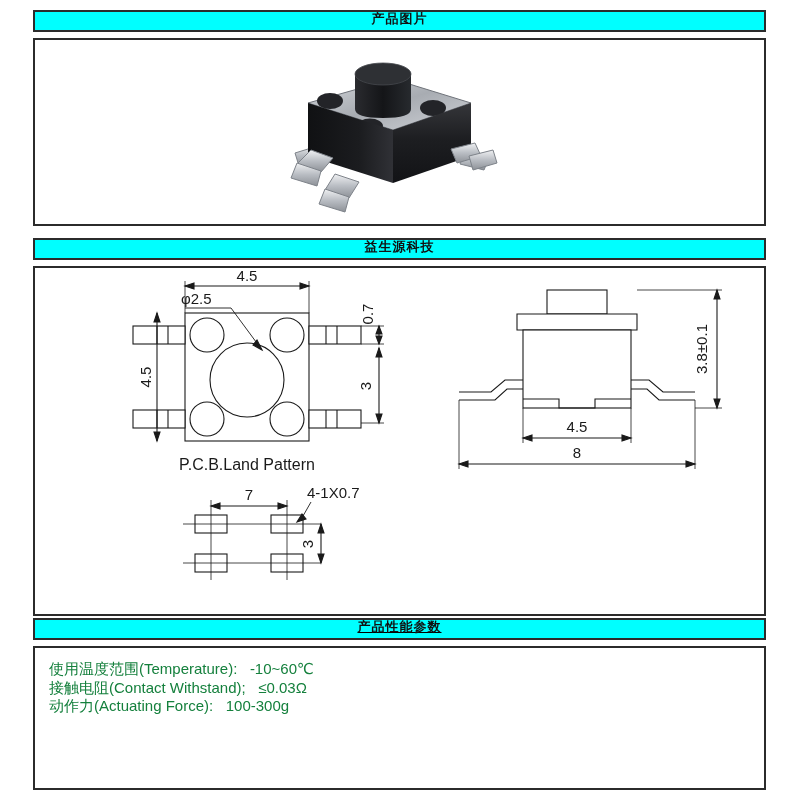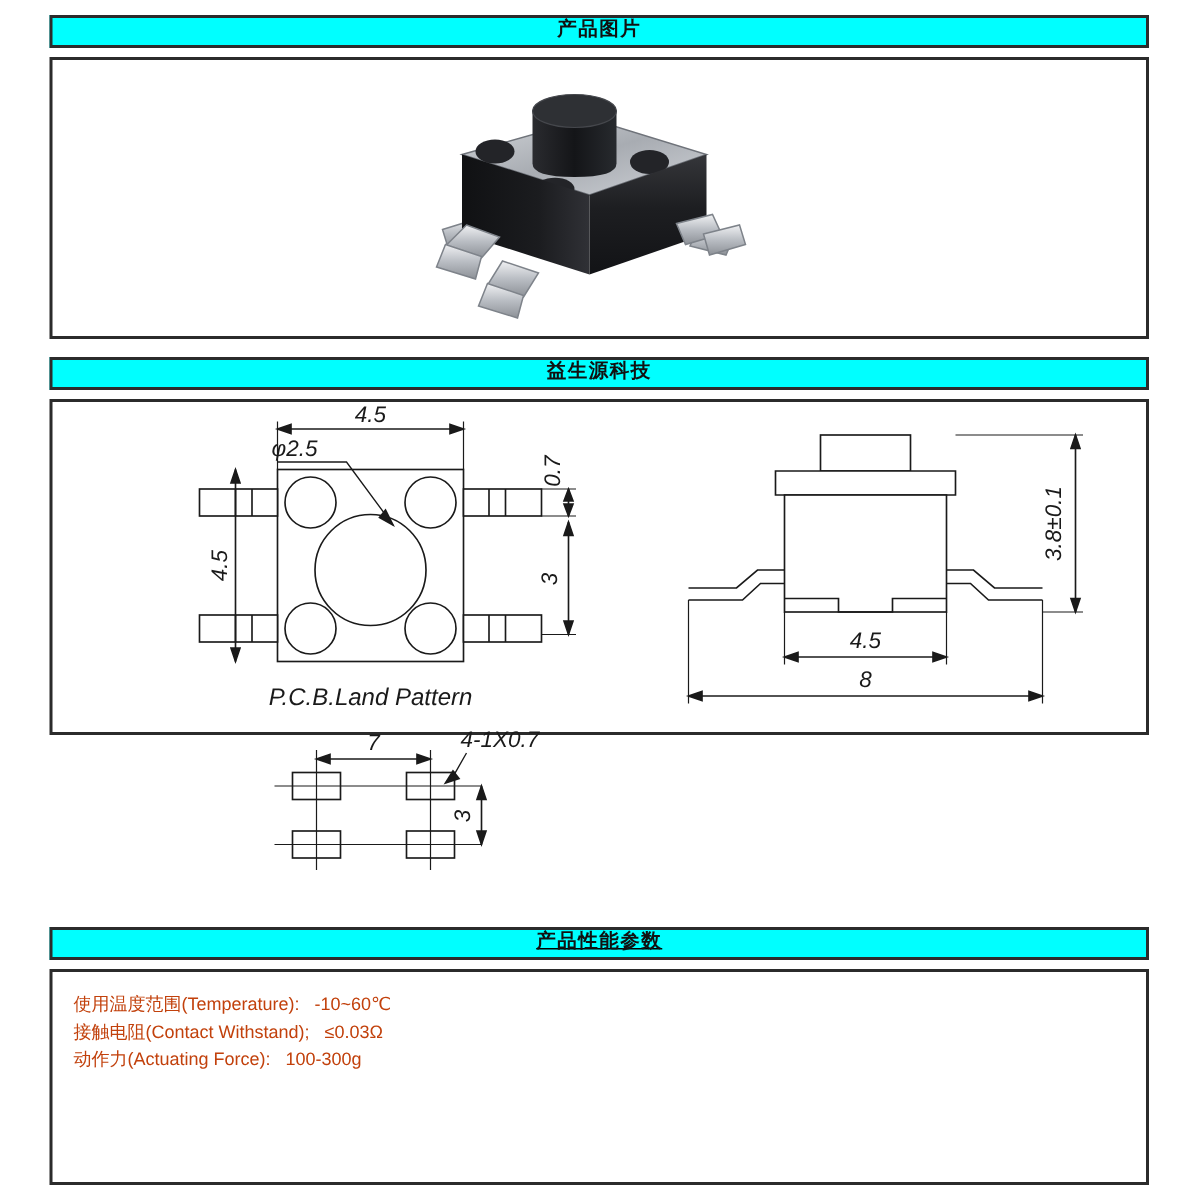--- a/index.html
+++ b/index.html
@@ -33,41 +33,41 @@
     position: absolute;
     left: 33px; width: 733px;
     background: #ffffff;
     border: 2px solid #2b2b2b;
   }
 
   #panel-photo { top: 38px; height: 188px; }
   #bar-photo   { top: 10px; }
 
   #bar-drawing  { top: 238px; }
-  #panel-drawing{ top: 266px; height: 224px; font-style: italic; }
+  #panel-drawing{ top: 266px; height: 350px; }
 
   #bar-specs   { top: 618px; text-decoration: underline; }
   #panel-specs { top: 646px; height: 144px; }
 
   
   .photo-wrap {
     position: absolute; left: 0; top: 0; width: 100%; height: 100%;
     display: flex; align-items: center; justify-content: center;
   }
 
   
   .spec-list {
     position: absolute;
     left: 14px; top: 12px;
     margin: 0; padding: 0;
     list-style: none;
   }
   .spec-row {
-    font-size: 12px;
-    color: #c2410c;
+    font-size: 15px;
+    color: #15803d;
     line-height: 18.5px;
     white-space: pre;
   }
   .spec-name { }
   .spec-val  { }
 
   
   .draw-svg { position: absolute; left: 0; top: 0; }
 
   .watermark {

